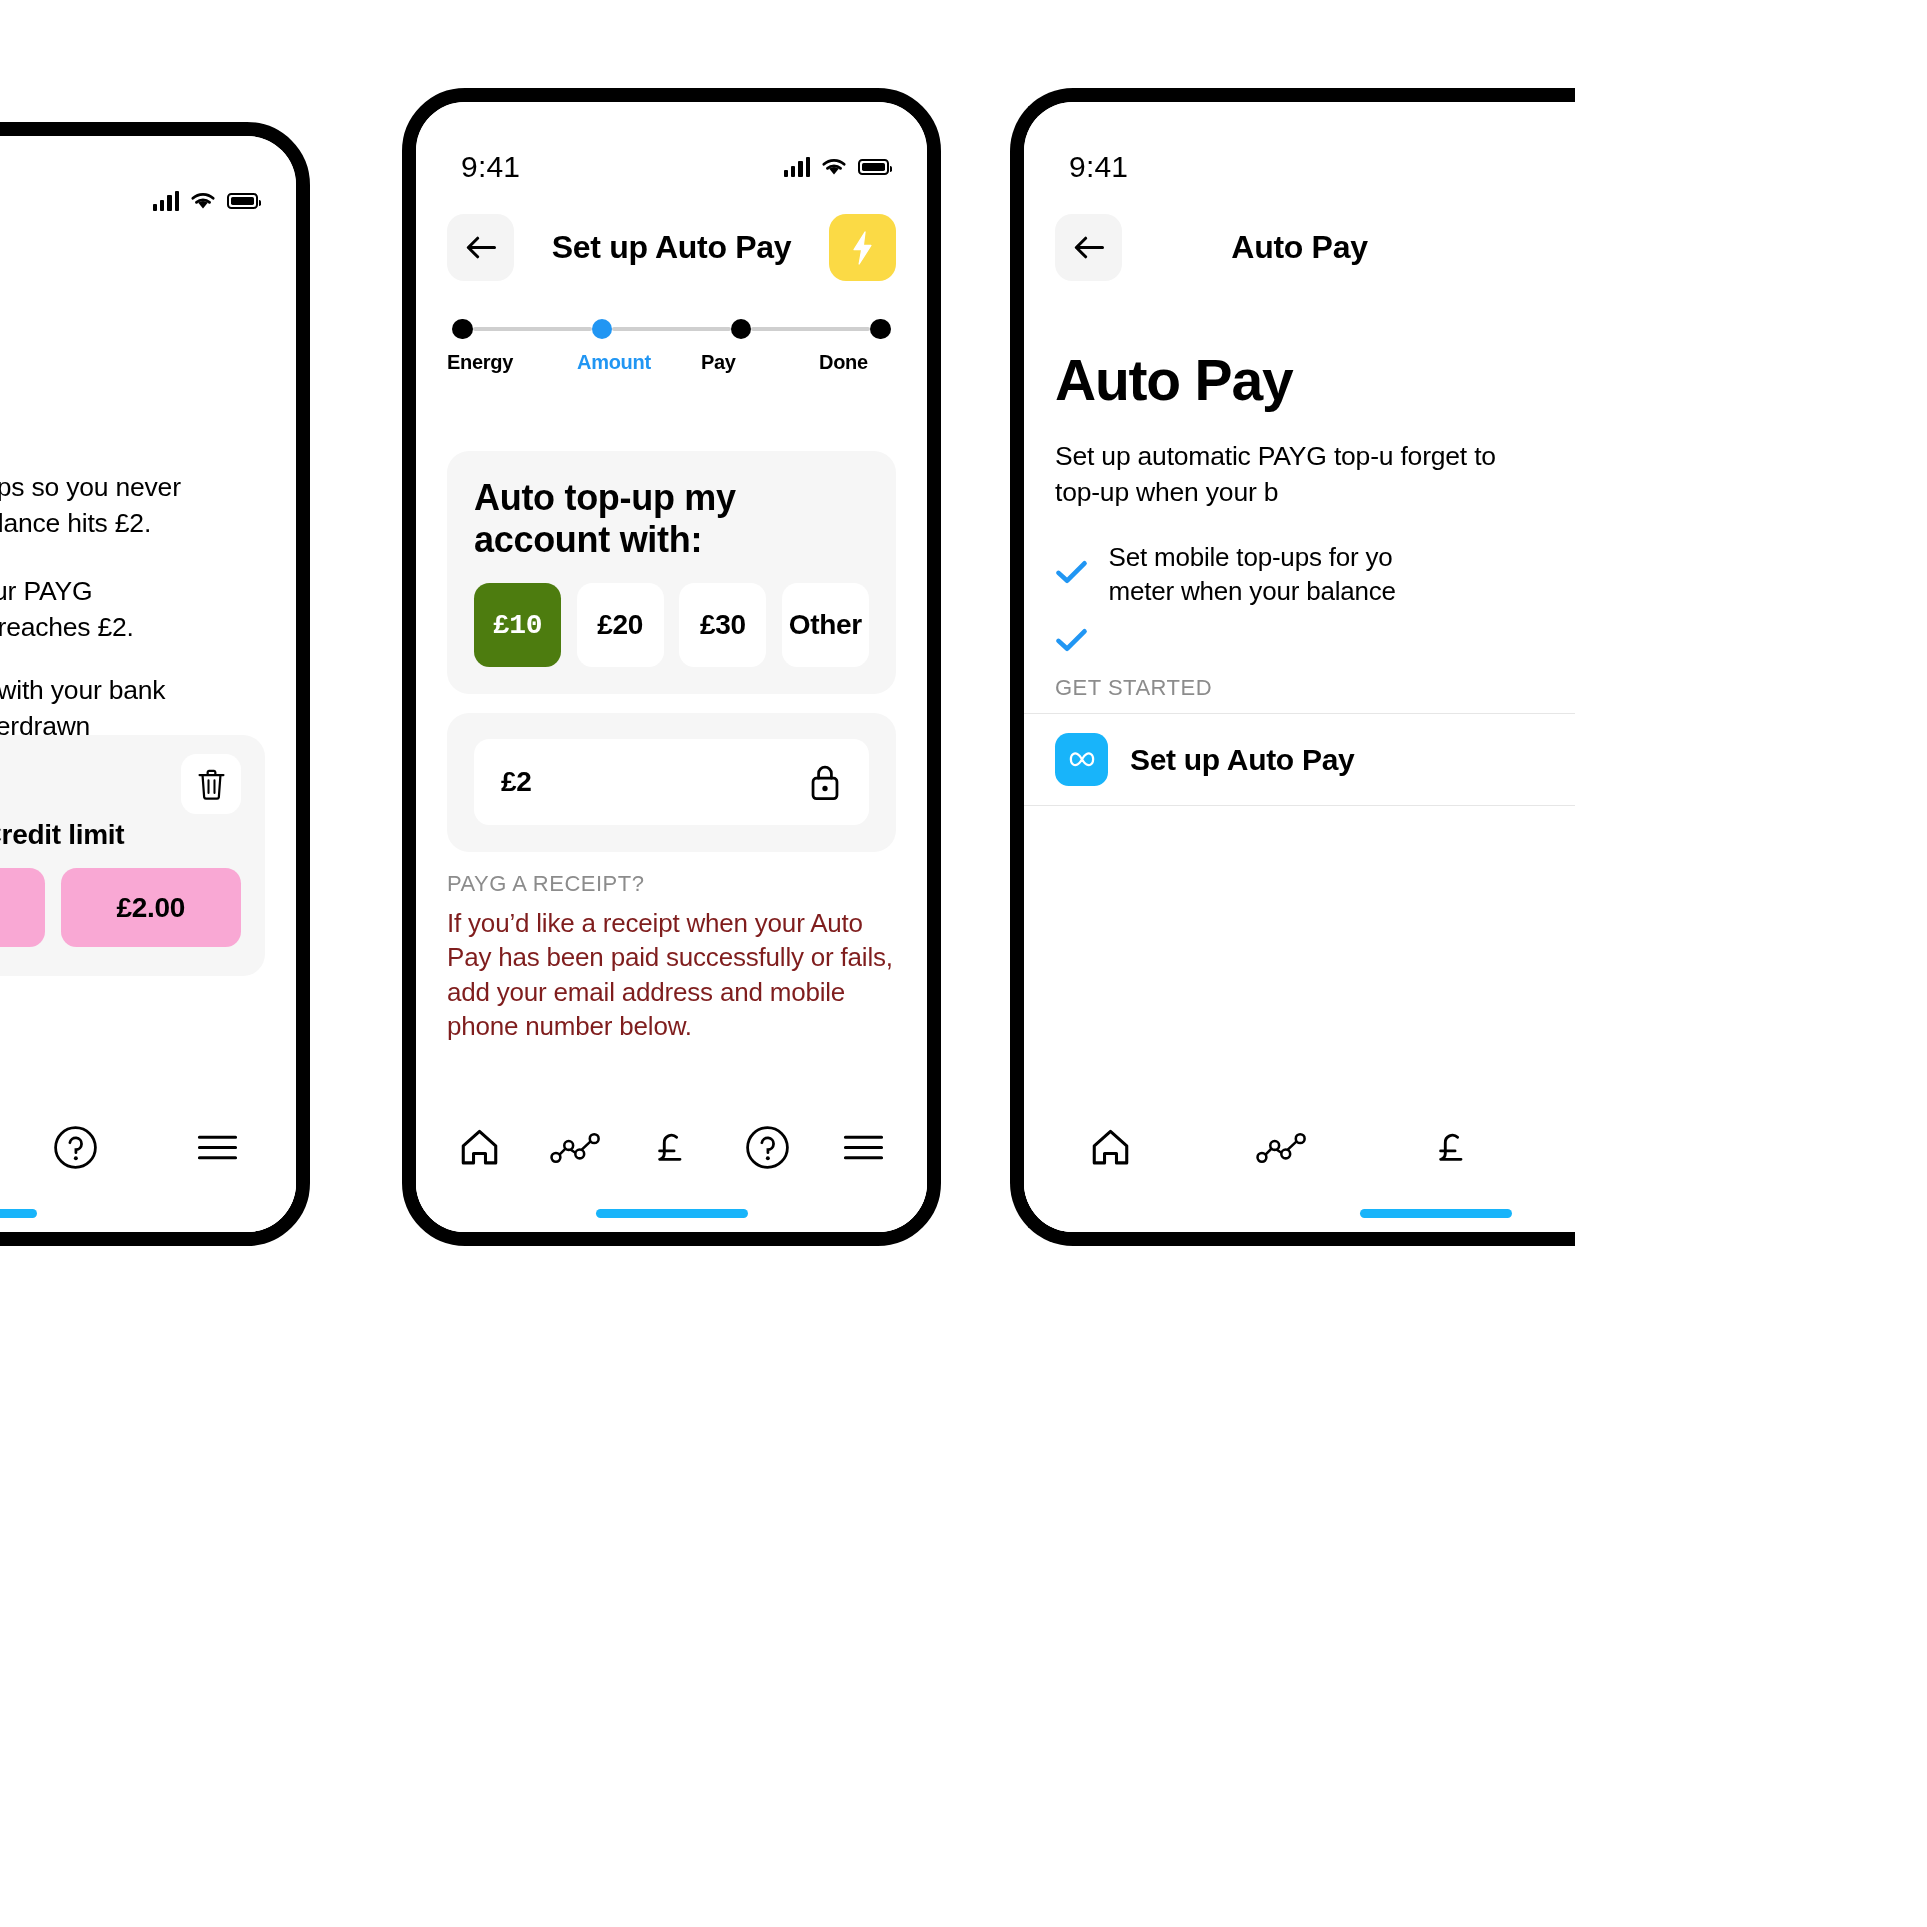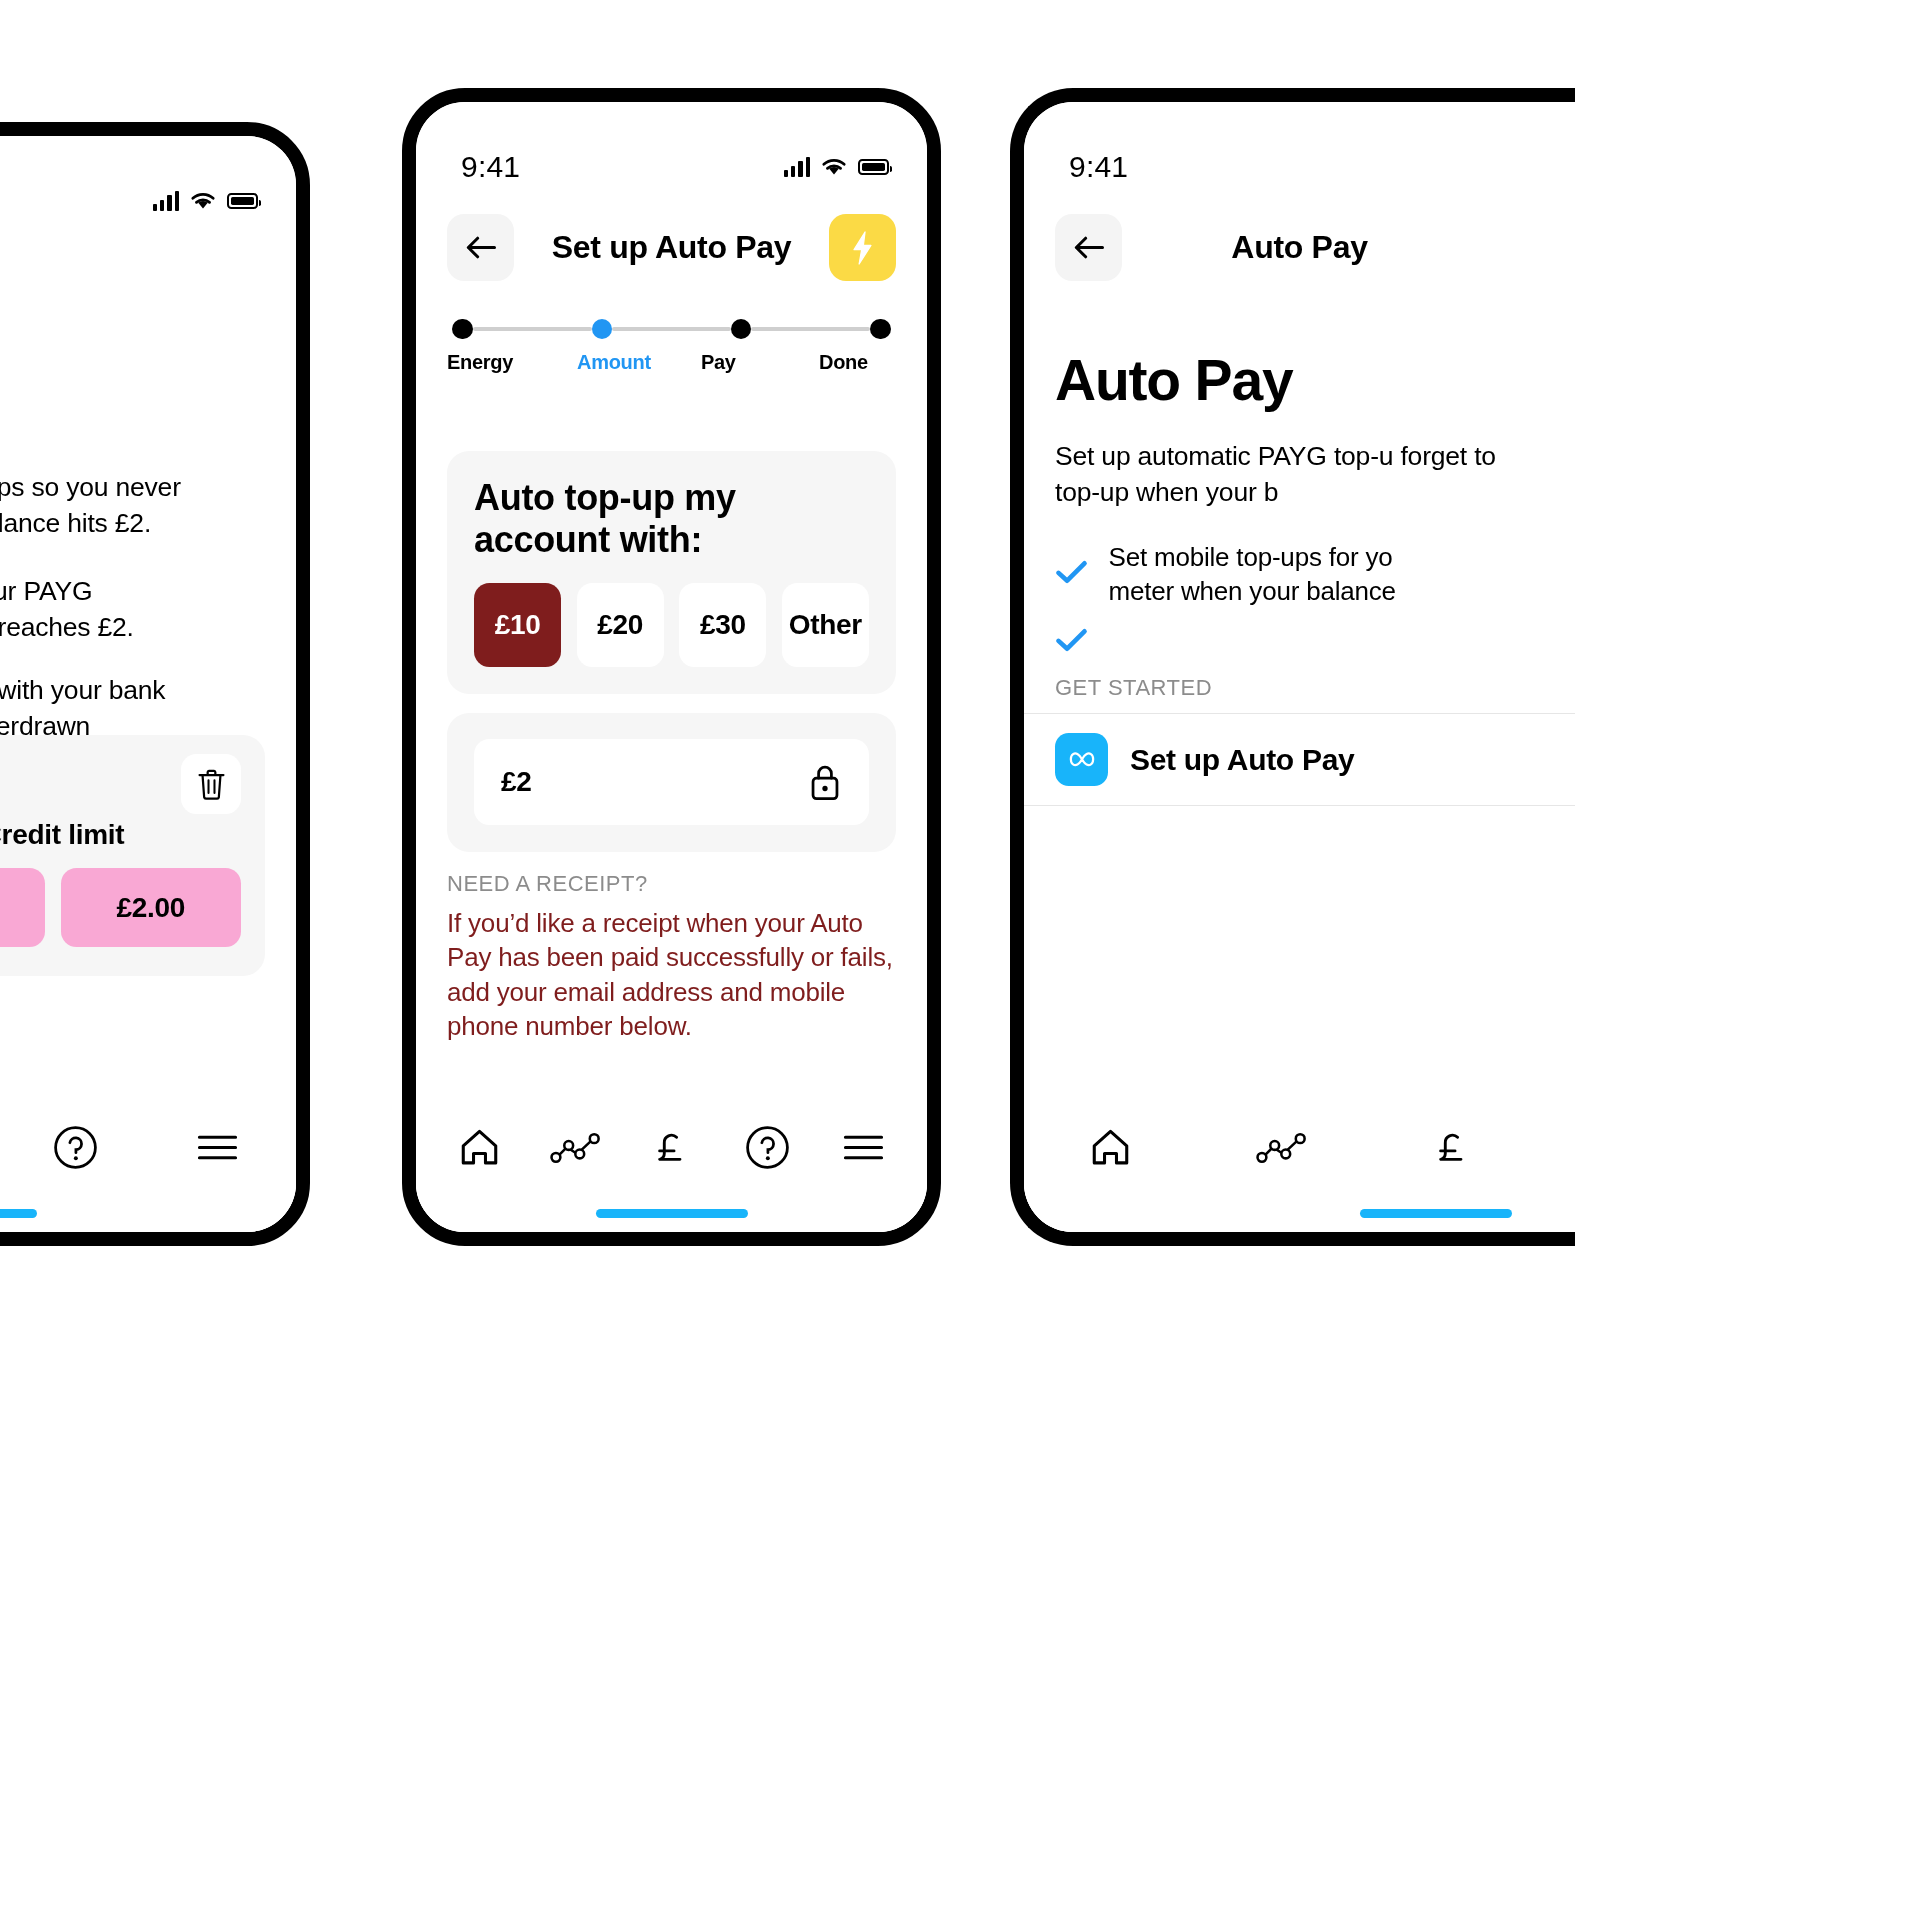--- a/index.html
+++ b/index.html
@@ -78,21 +78,21 @@
   .card {
     margin: 0 31px 19px; background: #f6f6f6; border-radius: 22px; padding: 26px 27px 27px;
   }
   .card-title { font-size: 36px; font-weight: 700; color: #000000; letter-spacing: -0.3px; margin-bottom: 22px; }
   .amount-row { display: flex; gap: 15.4px; }
   .amount-btn {
     flex: 1 1 0; height: 84px; border-radius: 15.4px; background: #ffffff; border: none;
     font-family: inherit; font-size: 28px; font-weight: 700; color: #000; letter-spacing: -0.3px;
     display: flex; align-items: center; justify-content: center; cursor: pointer;
   }
-  .amount-btn.selected { background: #7f1d1d; color: #ffffff; }
+  .amount-btn.selected { background: #4d7c0f; color: #ffffff; font-family: Liberation Mono, monospace; }
   .value-field {
     background: #ffffff; border-radius: 15.4px; height: 86px; display: flex; align-items: center;
     justify-content: space-between; padding: 0 26px 0 27px;
   }
   .value-text { font-size: 28px; font-weight: 700; color: #000; letter-spacing: -0.3px; }
 
   
   .section { padding: 0 31px; }
   .overline { font-size: 22px; font-weight: 500; color: #8c8c8c; letter-spacing: 0.5px; margin: 12px 0 8.6px; }
   .body-text { font-size: 26px; line-height: 1.33; color: #7f1d1d; letter-spacing: -0.2px; }
@@ -295,21 +295,21 @@
             <span class="value-text">£2</span>
             <svg width="36" height="41" viewBox="0 0 42 48">
               <rect x="7" y="19" width="28" height="24" rx="4" stroke="#000" stroke-width="3.2" fill="none"></rect>
               <path d="M13.5 19 V13.5 A7.5 7.5 0 0 1 28.5 13.5 V19" stroke="#000" stroke-width="3.2" fill="none" stroke-linecap="round"></path>
               <circle cx="21" cy="31" r="3.1" fill="#000"></circle>
             </svg>
           </div>
         </div>
 
         <div class="section">
-          <div class="overline">NEED A RECEIPT?</div>
+          <div class="overline">PAYG A RECEIPT?</div>
           <div class="body-text">If you’d like a receipt when your Auto Pay has been paid successfully or fails, add your email address and mobile phone number below.</div>
 
         </div>
       </div>
 
       <div class="tabbar">
         <div class="tab-item">
           <svg width="45" height="41" viewBox="0 0 52 48">
             <path d="M7 22 L26 5 L45 22 V42 H33 V31 H19 V42 H7 Z" stroke="#000" stroke-width="3.6" fill="none" stroke-linejoin="round" stroke-linecap="round"></path>
           </svg>

